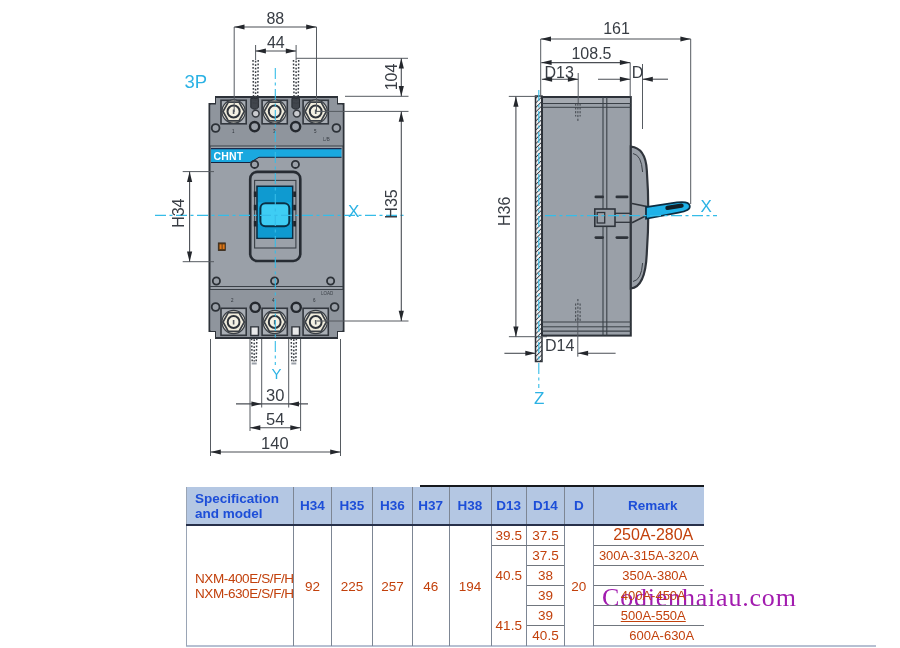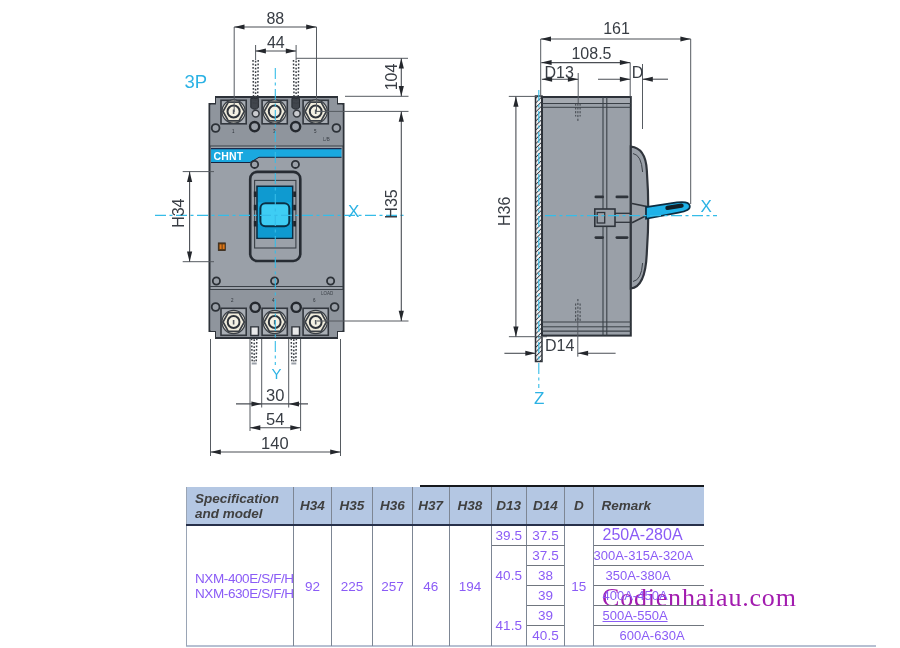--- a/index.html
+++ b/index.html
@@ -4,24 +4,24 @@
 <style>
 html,body{margin:0;padding:0;background:#fff;}
 #page{position:relative;width:900px;height:648px;background:#fff;overflow:hidden;font-family:"Liberation Sans",sans-serif;}
 #page svg{position:absolute;left:0;top:0;}
 .dimtxt{fill:#383d44;font-family:"Liberation Sans",sans-serif;}
 .cy{fill:#2cb2e4;font-family:"Liberation Sans",sans-serif;}
 #tblwrap{position:absolute;left:186px;top:487px;}
 table{width:518px;border-collapse:collapse;table-layout:fixed;font-family:"Liberation Sans",sans-serif;}
 td,th{padding:0;margin:0;border-left:1px solid #7d8694;border-right:1px solid #7d8694;overflow:hidden;white-space:nowrap;}
 td:last-child,th:last-child{border-right:none;}
-th{background:#b4c7e3;color:#404040;font-size:13.5px;font-weight:bold;border-bottom:2px solid #27304a;font-style:italic;}
-td{font-size:13.5px;color:#8b5cf6;text-align:center;vertical-align:middle;}
+th{background:#b4c7e3;color:#1d4ed8;font-size:13.5px;font-weight:bold;border-bottom:2px solid #27304a;}
+td{font-size:13.5px;color:#c2410c;text-align:center;vertical-align:middle;}
 td.rb{border-bottom:1px solid #70767e;}
-.lft{text-align:left;padding-left:8px;}
+.lft{text-align:center;padding-left:8px;}
 #topline{position:absolute;left:420px;top:485px;width:284px;height:2px;background:#16191e;}
 #botline{position:absolute;left:186px;top:645px;width:690px;height:2px;background:#b6c0d2;}
 #wm{position:absolute;left:602px;top:583px;font-family:"Liberation Serif",serif;font-size:26px;color:#a21caf;letter-spacing:0.8px;}
 </style>
 </head>
 <body>
 <div id="page">
 <svg width="900" height="648" viewBox="0 0 900 648">
 <defs>
 <pattern id="hatch" width="3.2" height="3.2" patternUnits="userSpaceOnUse" patternTransform="rotate(45)">
@@ -366,21 +366,21 @@
 </tr>
 <tr style="height:20px">
 <td rowspan="6" class="lft" style="border-left:1px solid #9aa5b5;line-height:15px;letter-spacing:-0.4px;">NXM-400E/S/F/H<br>NXM-630E/S/F/H</td>
 <td rowspan="6">92</td>
             <td rowspan="6">225</td>
             <td rowspan="6">257</td>
             <td rowspan="6">46</td>
             <td rowspan="6">194</td>
 <td class="rb">39.5</td>
             <td class="rb">37.5</td>
-            <td rowspan="6">15</td>
+            <td rowspan="6">20</td>
             <td class="rb lft" style="padding-left:9px;font-size:16px;">250A-280A</td>
 </tr>
 <tr style="height:20px">
             <td rowspan="3">40.5</td>
             <td class="rb">37.5</td>
             <td class="rb lft" style="padding-left:0;font-size:13px;">300A-315A-320A</td>
           </tr>
 <tr style="height:20px">
             <td class="rb">38</td>
             <td class="rb lft" style="padding-left:12px;font-size:13px;">350A-380A</td>

